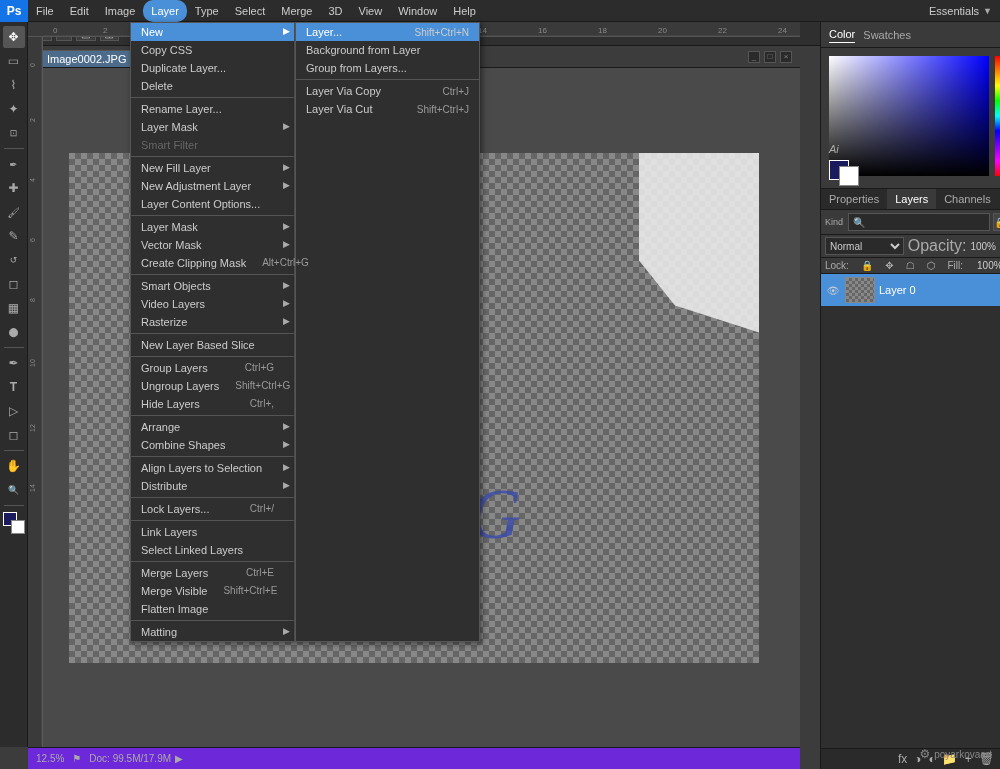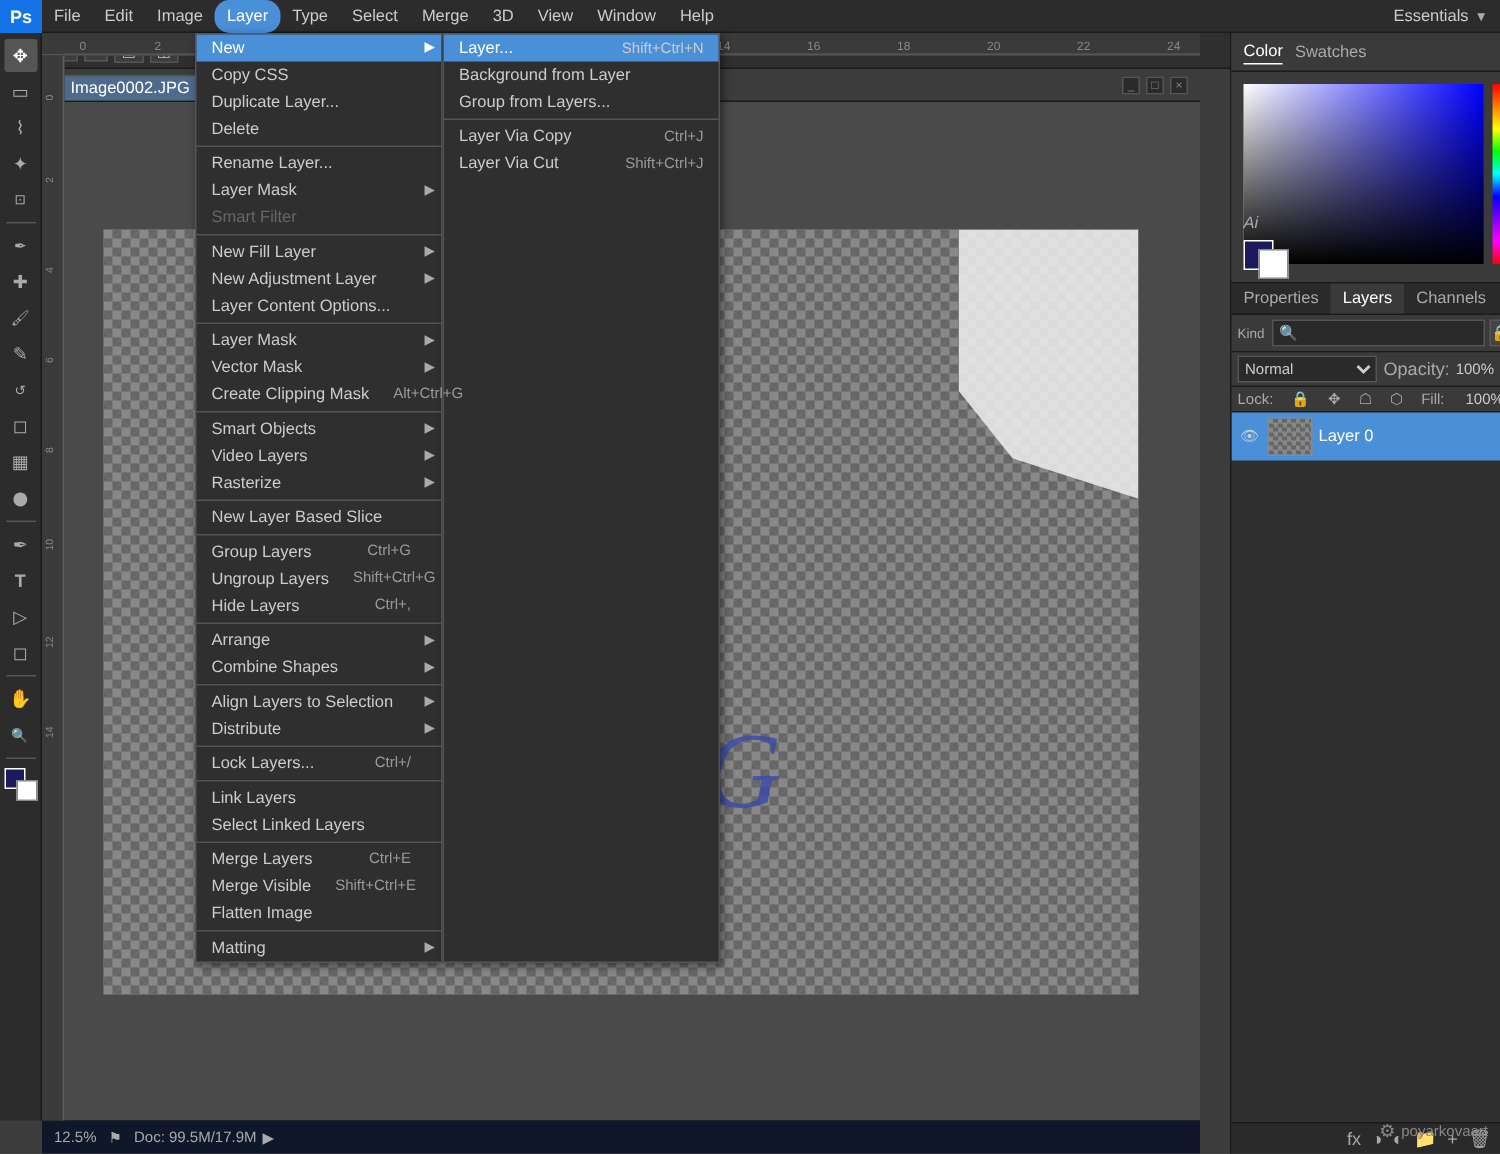--- a/index.html
+++ b/index.html
@@ -213,21 +213,21 @@
       overflow: hidden;
     }
 
     
     #status-bar {
       position: absolute;
       bottom: 0;
       left: 28px;
       right: 200px;
       height: 22px;
-      background: #0f172a;
+      background: #6d28d9;
       border-top: 1px solid #1a1a1a;
       display: flex;
       align-items: center;
       padding: 0 8px;
       font-size: 10px;
       color: #aaa;
     }
 
     
     #right-panel {
@@ -698,21 +698,21 @@
       <div class="layers-btn">🔒</div>
       <div class="layers-btn">👁</div>
 
     </div>
     <div class="blend-row">
       <select class="blend-select">
         <option>Normal</option>
         <option>Multiply</option>
         <option>Screen</option>
       </select>
-      <span style="font-size:12px;color:#aaa;">Opacity:</span>
+      <span style="font-size:16px;color:#aaa;">Opacity:</span>
       <span style="font-size:10px;color:#ccc;">100%</span>
     </div>
     <div class="lock-row">
       <span style="font-size:10px;color:#aaa;">Lock:</span>
       <span class="lock-icon-btn">🔒</span>
       <span class="lock-icon-btn">✥</span>
       <span class="lock-icon-btn">☖</span>
       <span class="lock-icon-btn">⬡</span>
       <span class="fill-text">Fill:</span>
       <span style="font-size:10px;color:#ccc;margin-left:2px;">100%</span>

